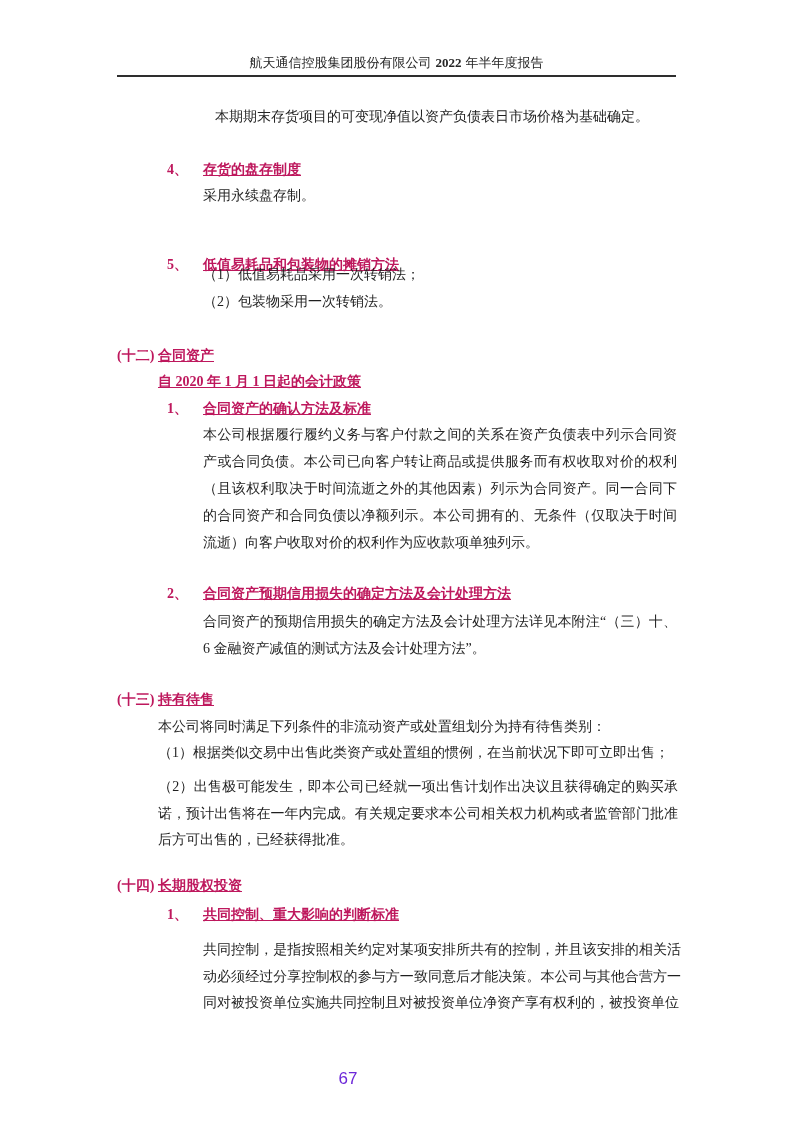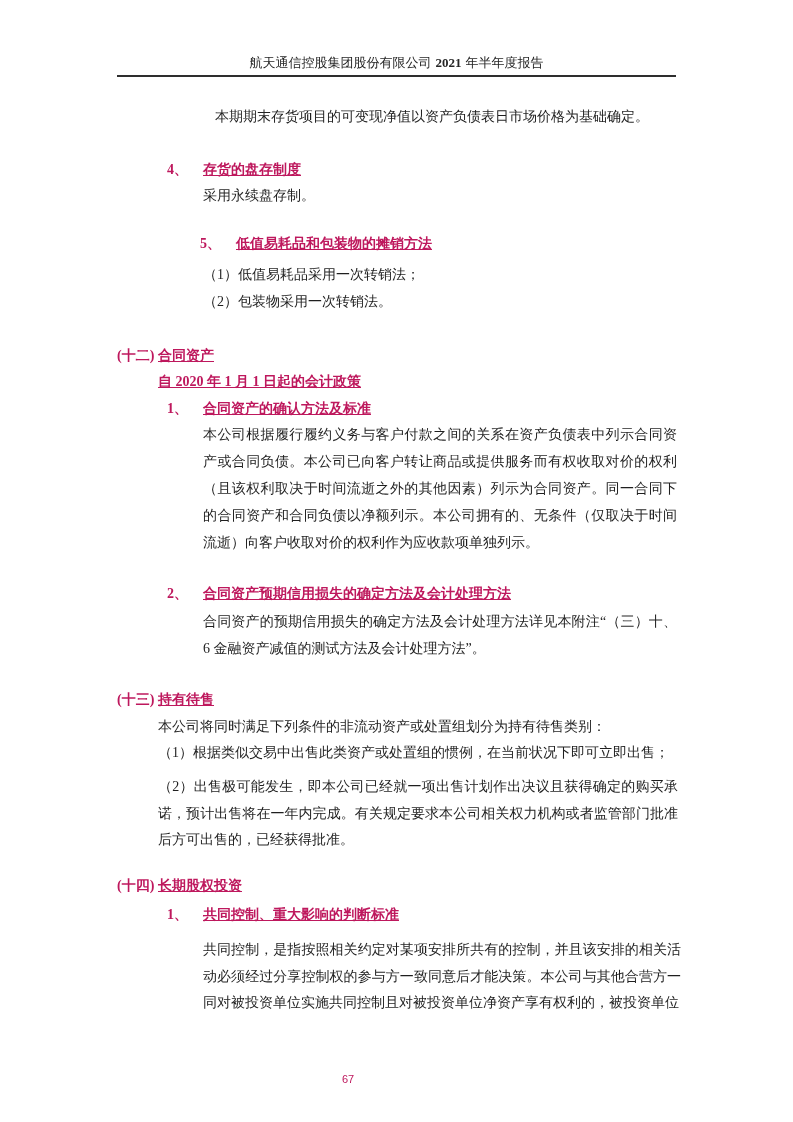--- a/index.html
+++ b/index.html
@@ -34,42 +34,42 @@
     white-space: normal;
   }
   .lh27 { line-height: 27px; }
   .lh265 { line-height: 26.5px; margin-top: 8px; }
   .num-item { display: inline-block; width: 36px; }
   .num-sec  { display: inline-block; width: 41px; }
   .footer {
     top: 1070px; left: 0; width: 696px;
     text-align: center;
     font-family: "Liberation Sans", "DejaVu Sans", sans-serif;
-    font-size: 11px; line-height: 18px;
-    color: #be185d;
+    font-size: 17px; line-height: 18px;
+    color: #6d28d9;
   }
 </style>
 </head>
 <body>
 
 <div class="page">
 
   <div class="abs hdr">
-    <span>航天通信控股集团股份有限公司</span><span class="yr">2021</span><span>年半年度报告</span>
+    <span>航天通信控股集团股份有限公司</span><span class="yr">2022</span><span>年半年度报告</span>
   </div>
   <div class="abs rule"></div>
 
   <div class="abs t" style="top:107px; left:203px;margin-left:12px;">本期期末存货项目的可变现净值以资产负债表日市场价格为基础确定。</div>
 
   <div class="abs t b" style="top:160px; left:167px;">
     <span class="num-item">4、</span><span>存货的盘存制度</span>
   </div>
   <div class="abs t" style="top:186px; left:203px;">采用永续盘存制。</div>
 
-  <div class="abs t b" style="top:234px; left:167px;margin-left:33px;">
+  <div class="abs t b" style="top:255px; left:167px;">
     <span class="num-item">5、</span><span>低值易耗品和包装物的摊销方法</span>
   </div>
   <div class="abs t" style="top:265px; left:203px;">（1）低值易耗品采用一次转销法；</div>
   <div class="abs t" style="top:292px; left:203px;">（2）包装物采用一次转销法。</div>
 
   <div class="abs t b" style="top:346px; left:117px;">
     <span class="num-sec">(十二)</span><span>合同资产</span>
   </div>
   <div class="abs t b" style="top:372px; left:158px;">自 2020 年 1 月 1 日起的会计政策</div>
 

